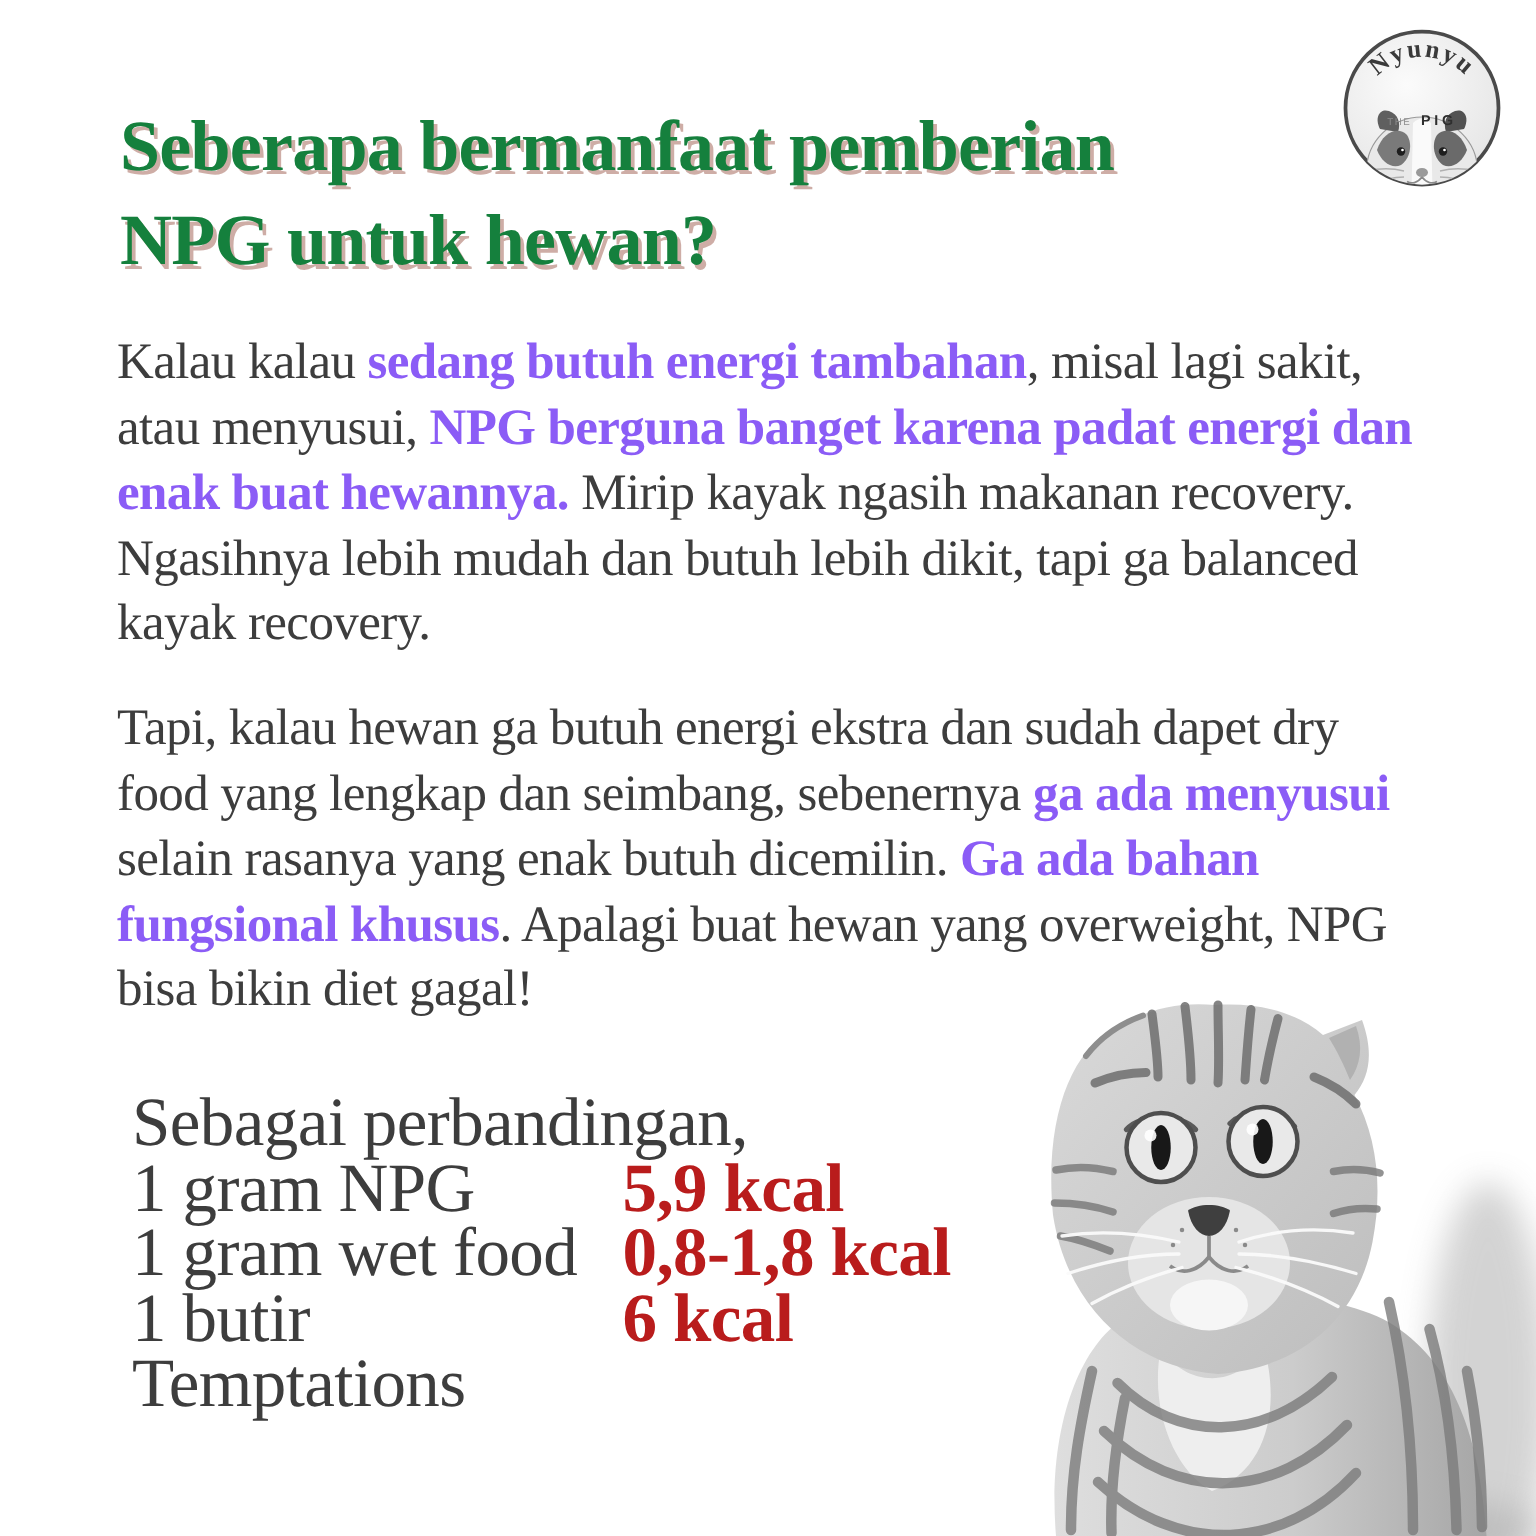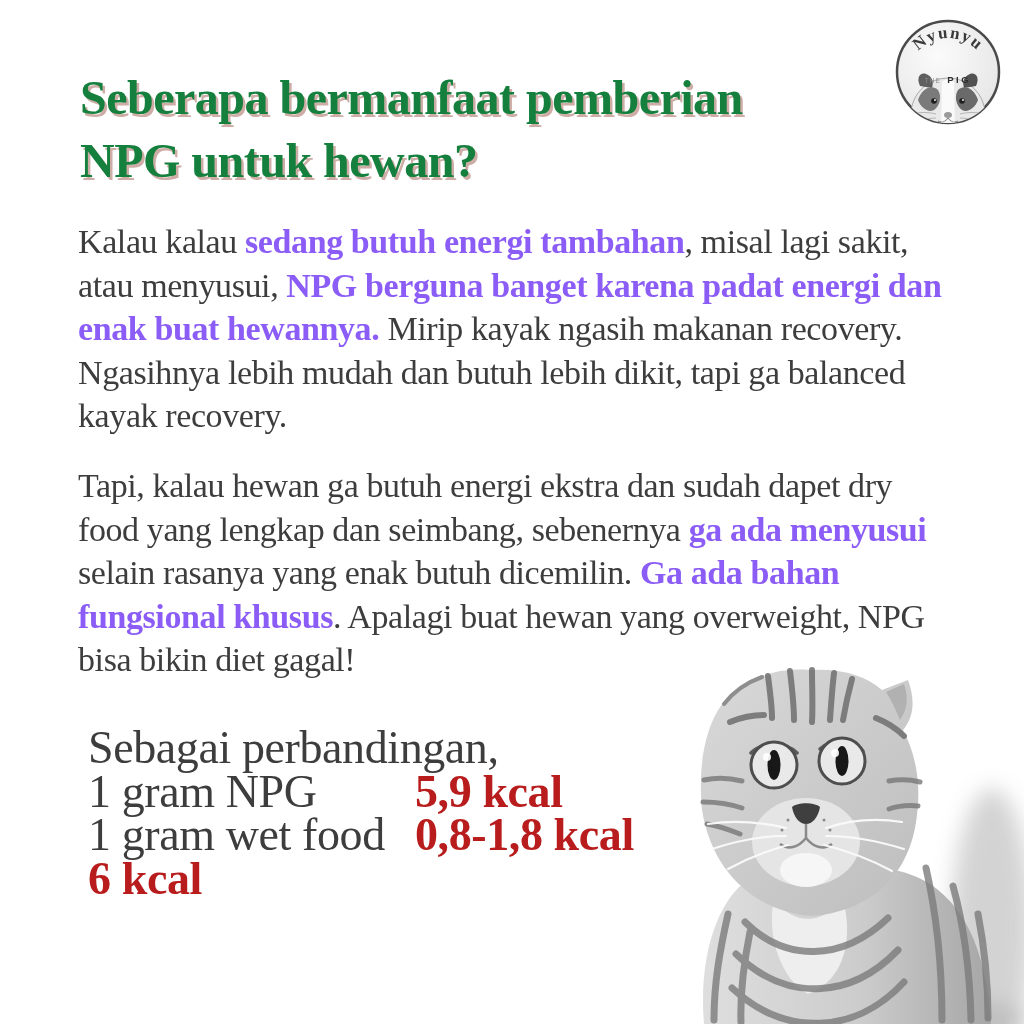--- a/index.html
+++ b/index.html
@@ -89,20 +89,21 @@
       <span>1 gram NPG</span>
       <span class="compare-value">5,9 kcal</span>
     </div>
     <div class="compare-row">
     </div>
     <div class="compare-row">
       <span>1 gram wet food</span>
       <span class="compare-value">0,8-1,8 kcal</span>
     </div>
     <div class="compare-row">
+      <span>1 butir Temptations</span>
       <span class="compare-value">6 kcal</span>
     </div>
   </div>
 
   <svg class="cat" viewBox="0 0 334 364" aria-hidden="true">
     <defs>
       <filter id="soft" x="-60%" y="-60%" width="220%" height="220%">
           <feGaussianBlur stdDeviation="11"></feGaussianBlur>
         </filter>
       <linearGradient id="furG" x1="0" y1="0" x2="1" y2="0">

